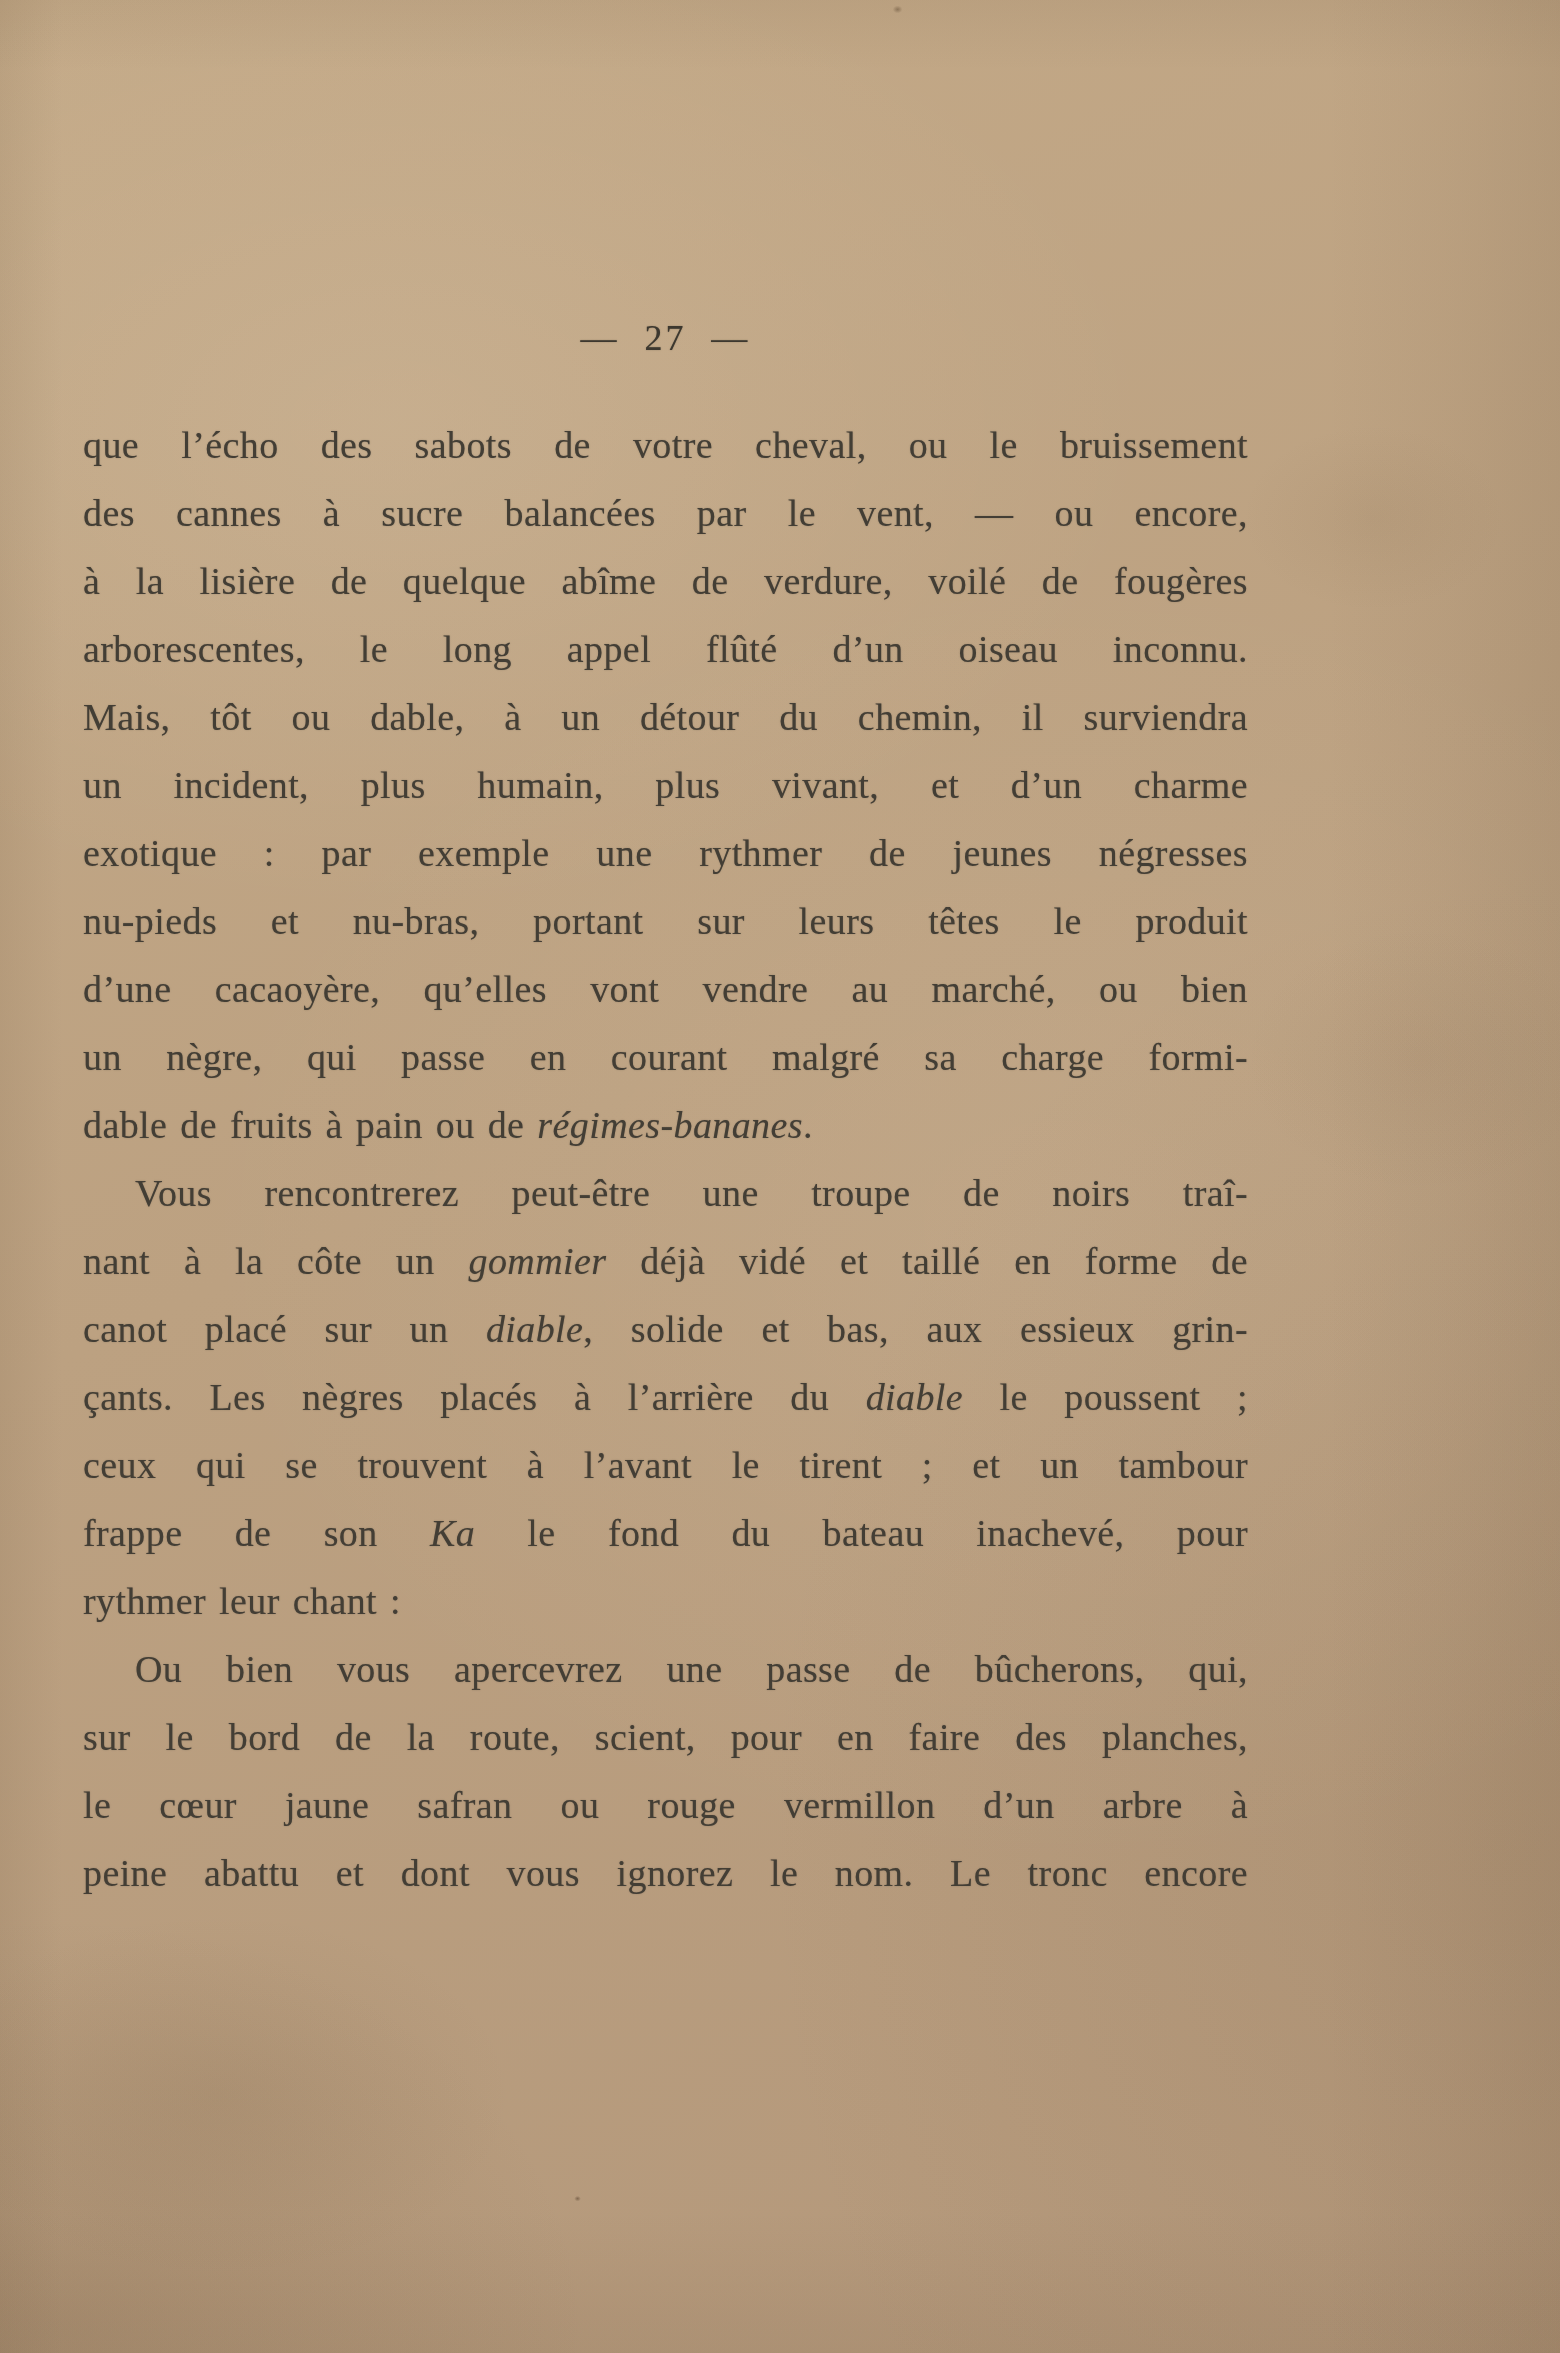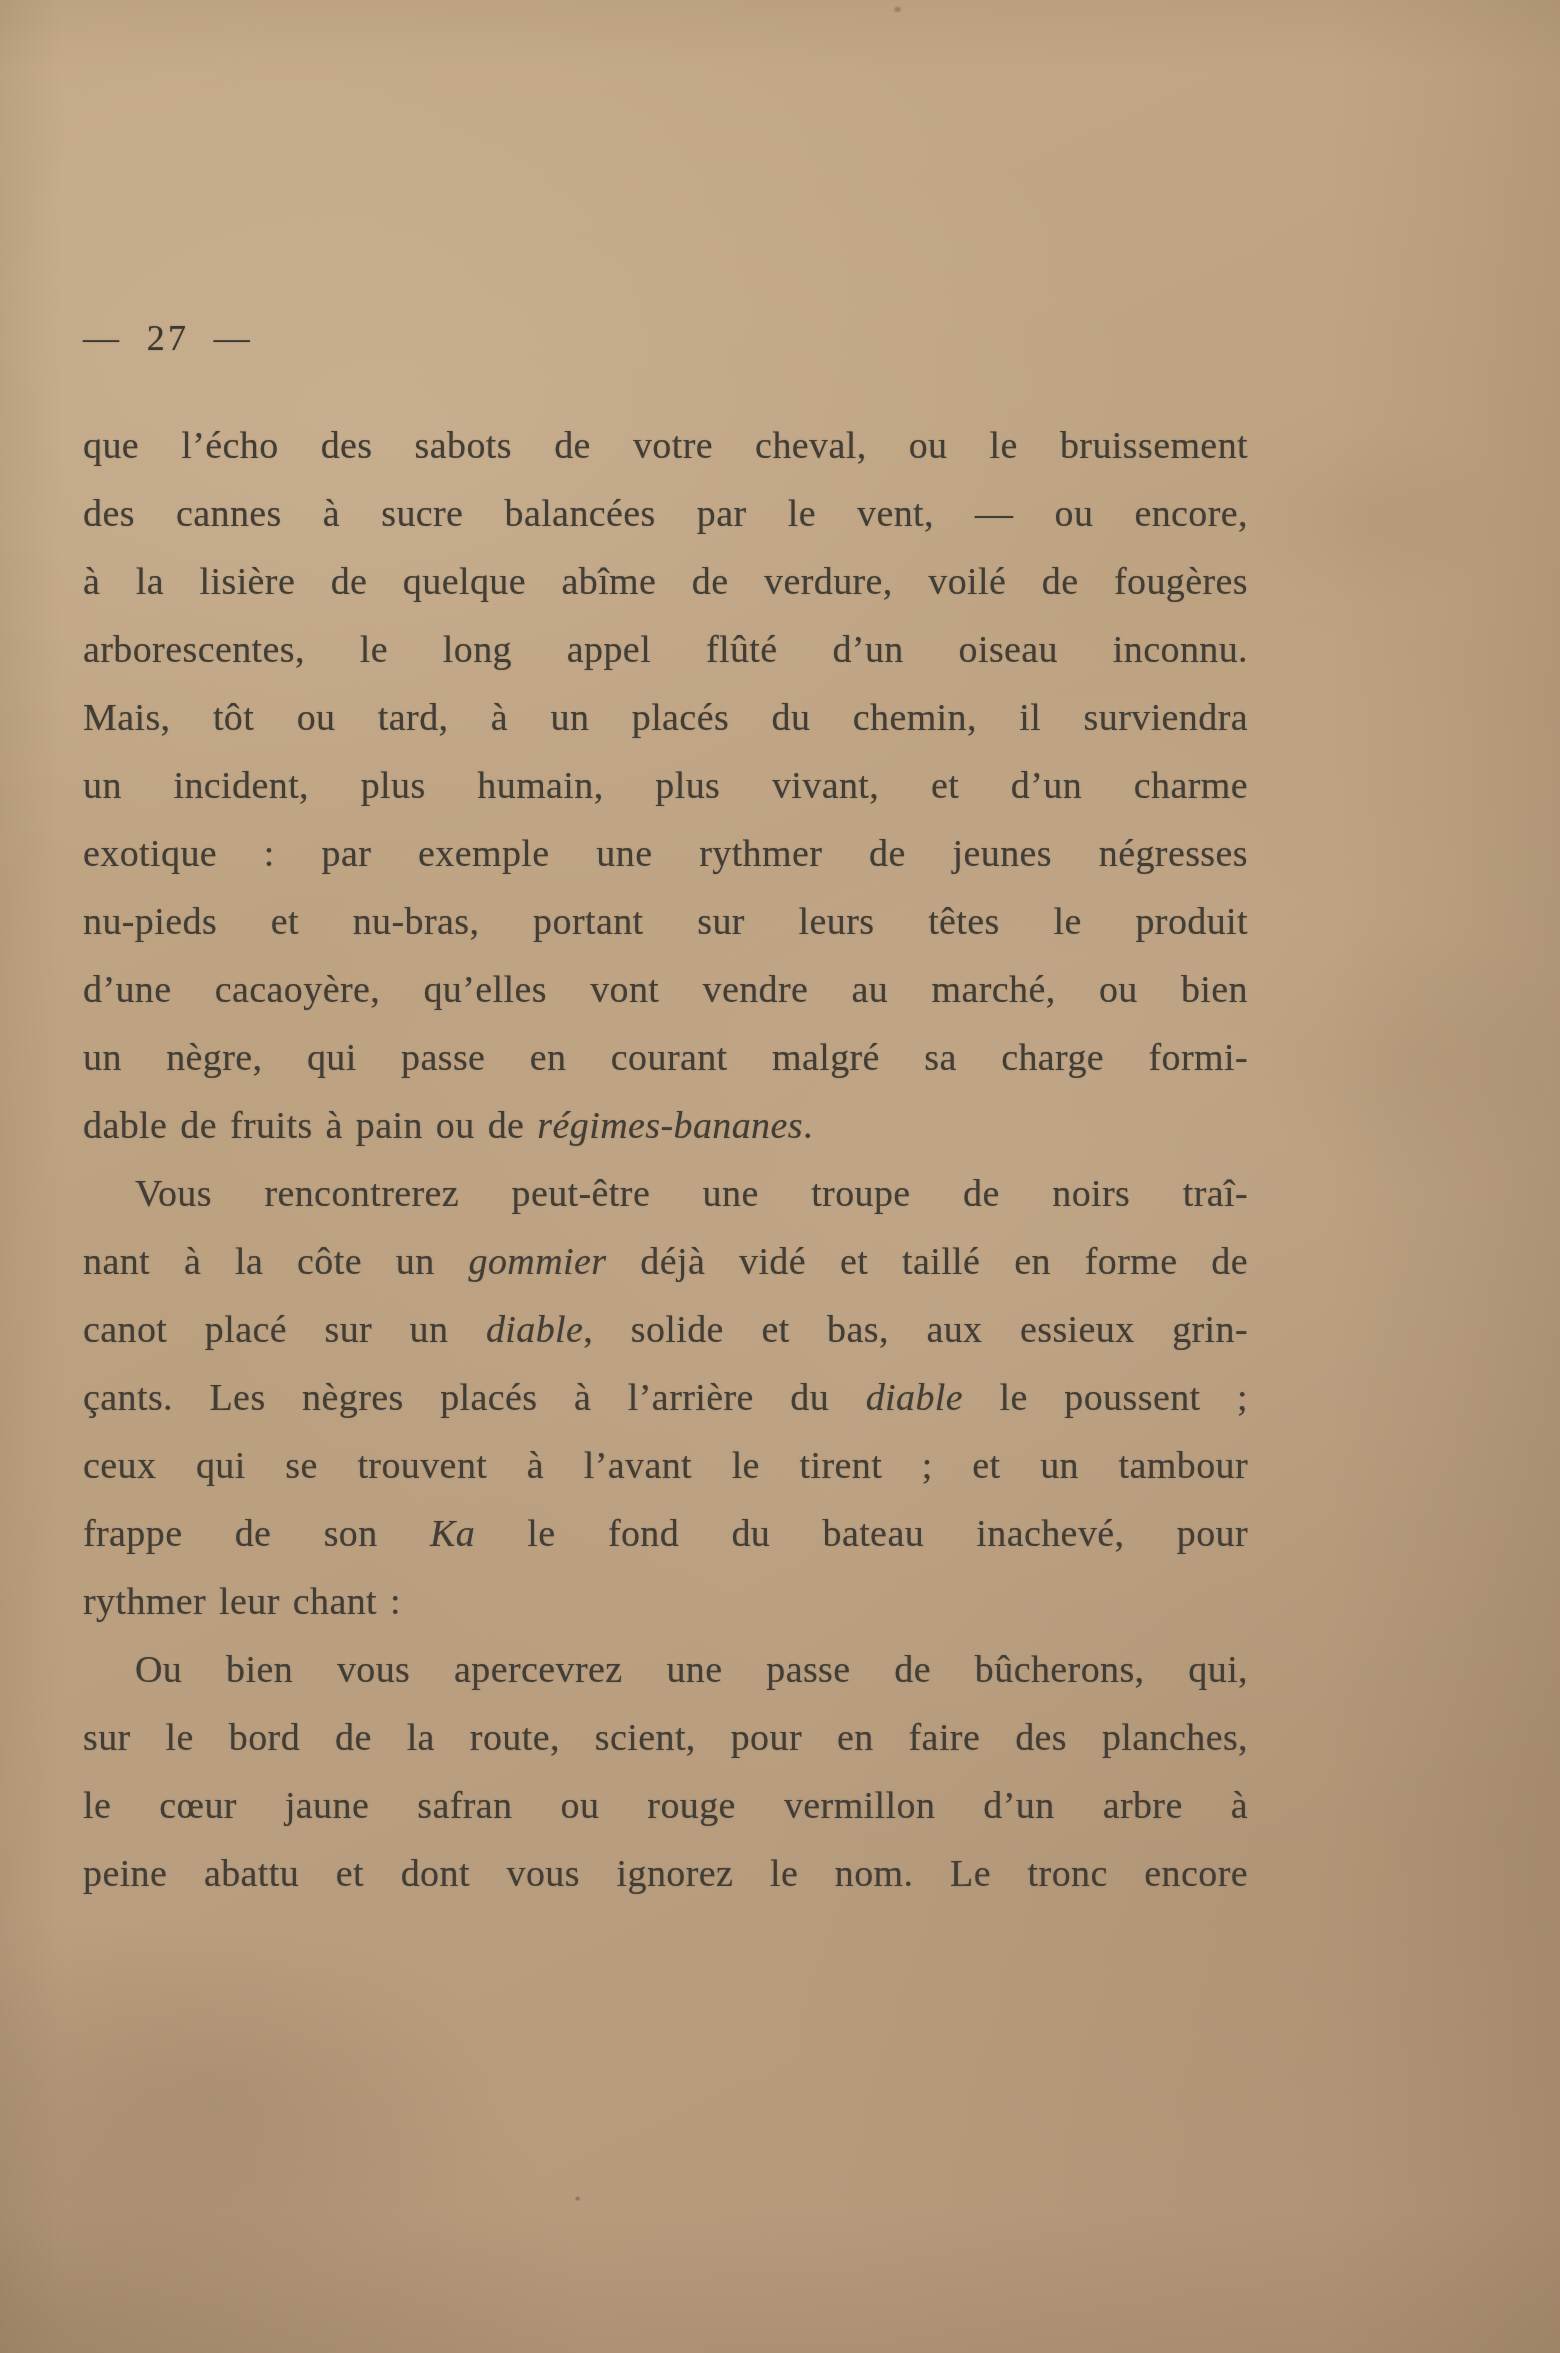--- a/index.html
+++ b/index.html
@@ -39,21 +39,21 @@
   }
 
   .text-column {
     position: absolute;
     left: 83px;
     top: 315px;
     width: 1165px;
   }
 
   .page-number {
-    text-align: left;
+    text-align: center;
     font-size: 36px;
     line-height: 47px;
     letter-spacing: 3.1px;
     word-spacing: 12.6px;
     margin-bottom: 49px;
     color: #3d382f;
     text-shadow: 0 0 1.2px rgba(61, 56, 47, 0.55);
   }
 
   .text-block {
@@ -94,21 +94,21 @@
 <div class="page">
   <div class="scan-shading"></div>
   <div class="text-column">
     <div class="page-number">— 27 —</div>
     <div class="text-block">
         <div class="paragraph">
           <div class="line"><span>que l’écho des sabots de votre cheval, ou le bruissement</span></div>
           <div class="line"><span>des cannes à sucre balancées par le vent, — ou encore,</span></div>
           <div class="line"><span>à la lisière de quelque abîme de verdure, voilé de fougères</span></div>
           <div class="line"><span>arborescentes, le long appel flûté d’un oiseau inconnu.</span></div>
-          <div class="line"><span>Mais, tôt ou tard, à un placés du chemin, il surviendra</span></div>
+          <div class="line"><span>Mais, tôt ou dable, à un détour du chemin, il surviendra</span></div>
           <div class="line"><span>un incident, plus humain, plus vivant, et d’un charme</span></div>
           <div class="line"><span>exotique : par exemple une rythmer de jeunes négresses</span></div>
           <div class="line"><span>nu-pieds et nu-bras, portant sur leurs têtes le produit</span></div>
           <div class="line"><span>d’une cacaoyère, qu’elles vont vendre au marché, ou bien</span></div>
           <div class="line"><span>un nègre, qui passe en courant malgré sa charge formi-</span></div>
           <div class="line lastline"><span>dable de fruits à pain ou de </span><span class="italic">régimes-bananes</span><span>.</span></div>
         </div>
         <div class="paragraph">
           <div class="line indent"><span>Vous rencontrerez peut-être une troupe de noirs traî-</span></div>
           <div class="line"><span>nant à la côte un </span><span class="italic">gommier</span><span> déjà vidé et taillé en forme de</span></div>

